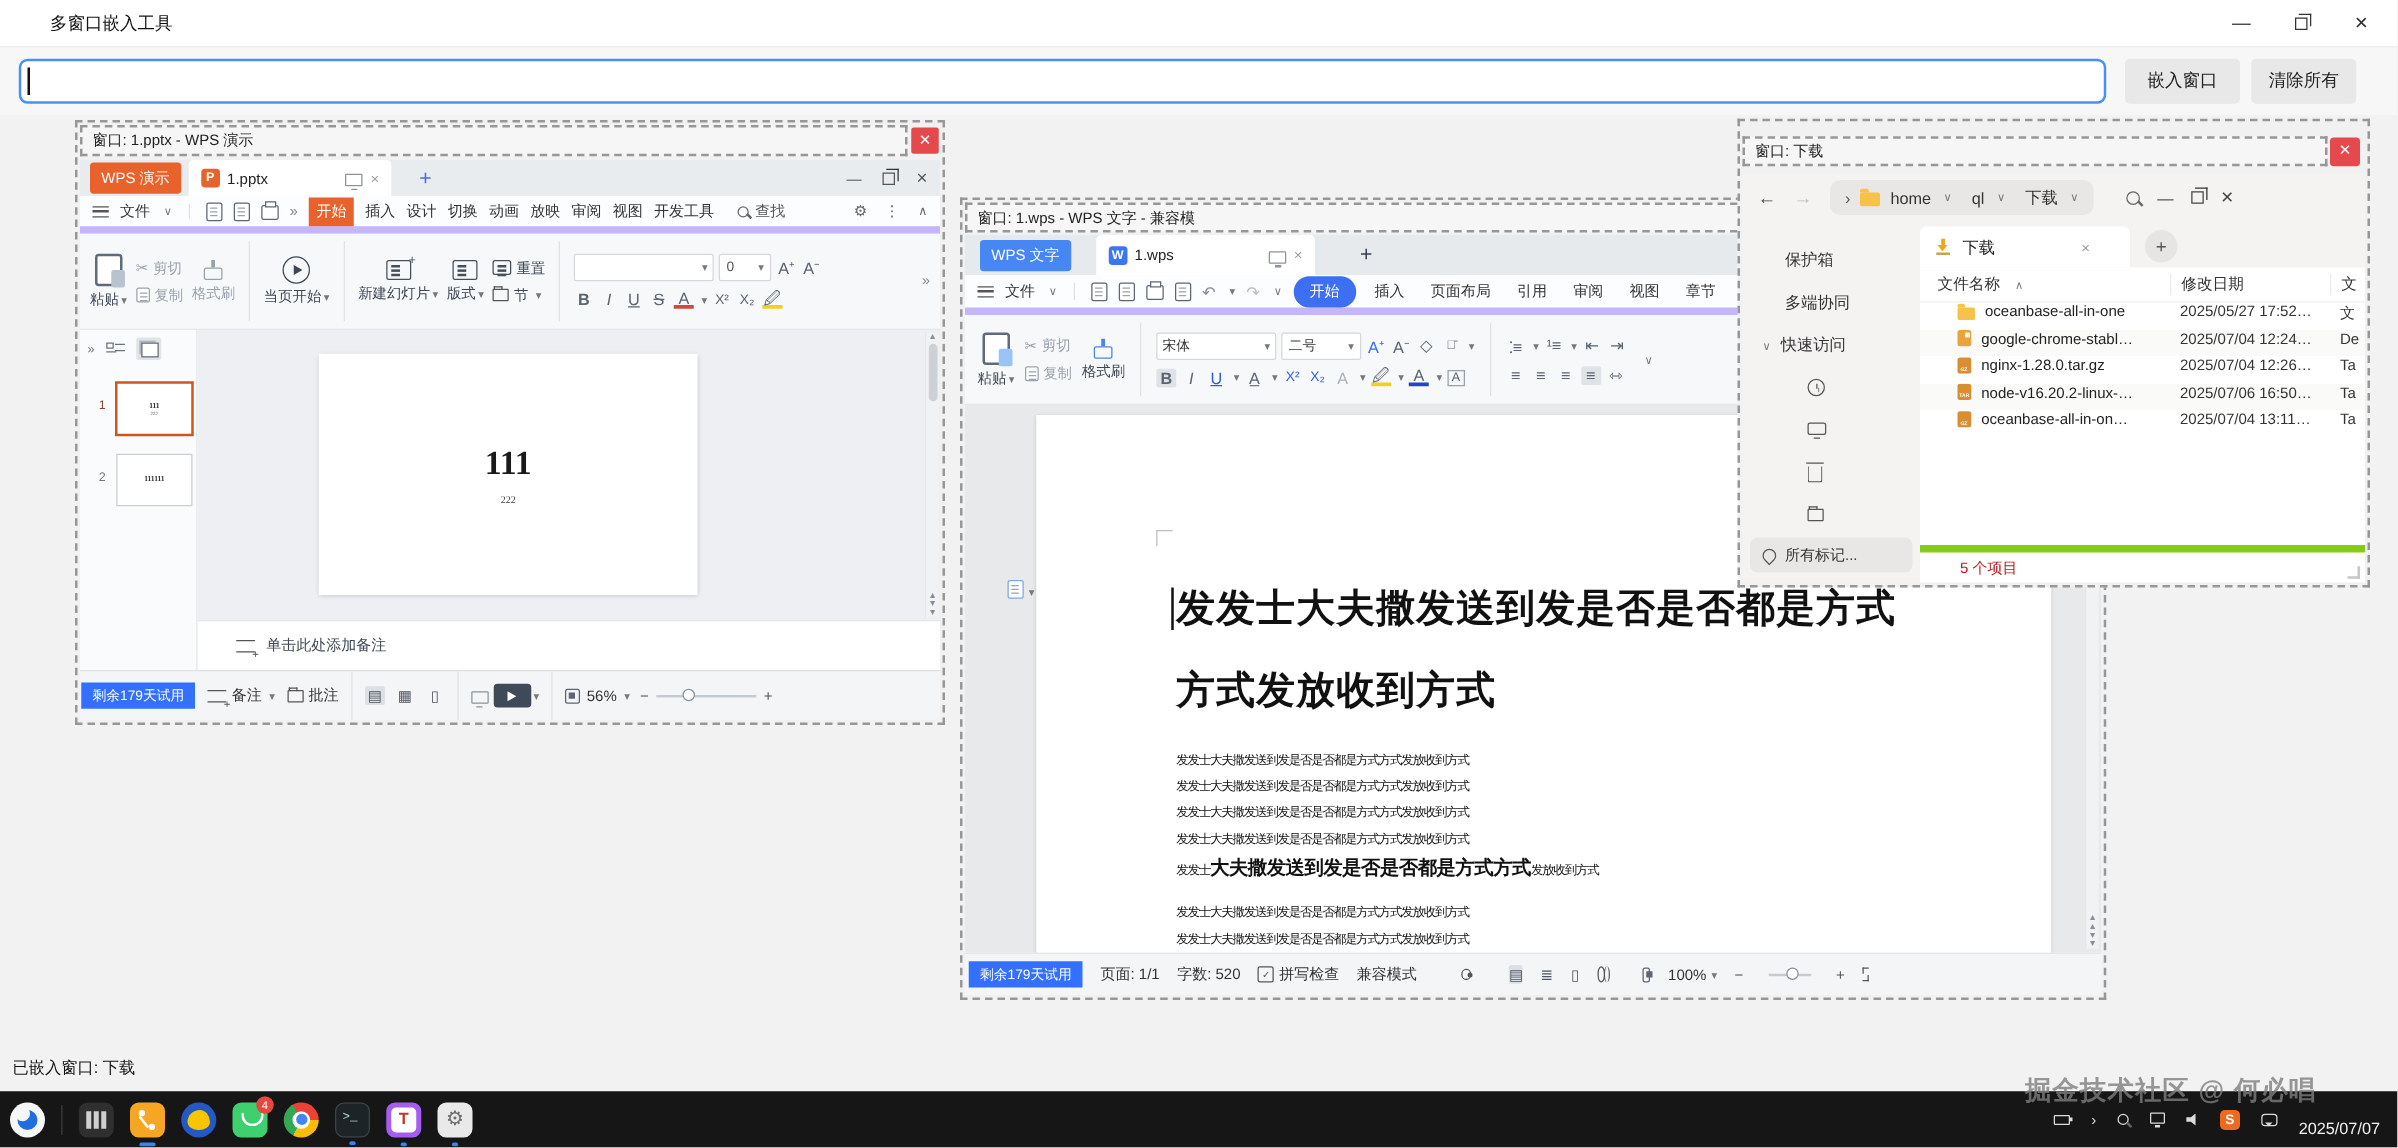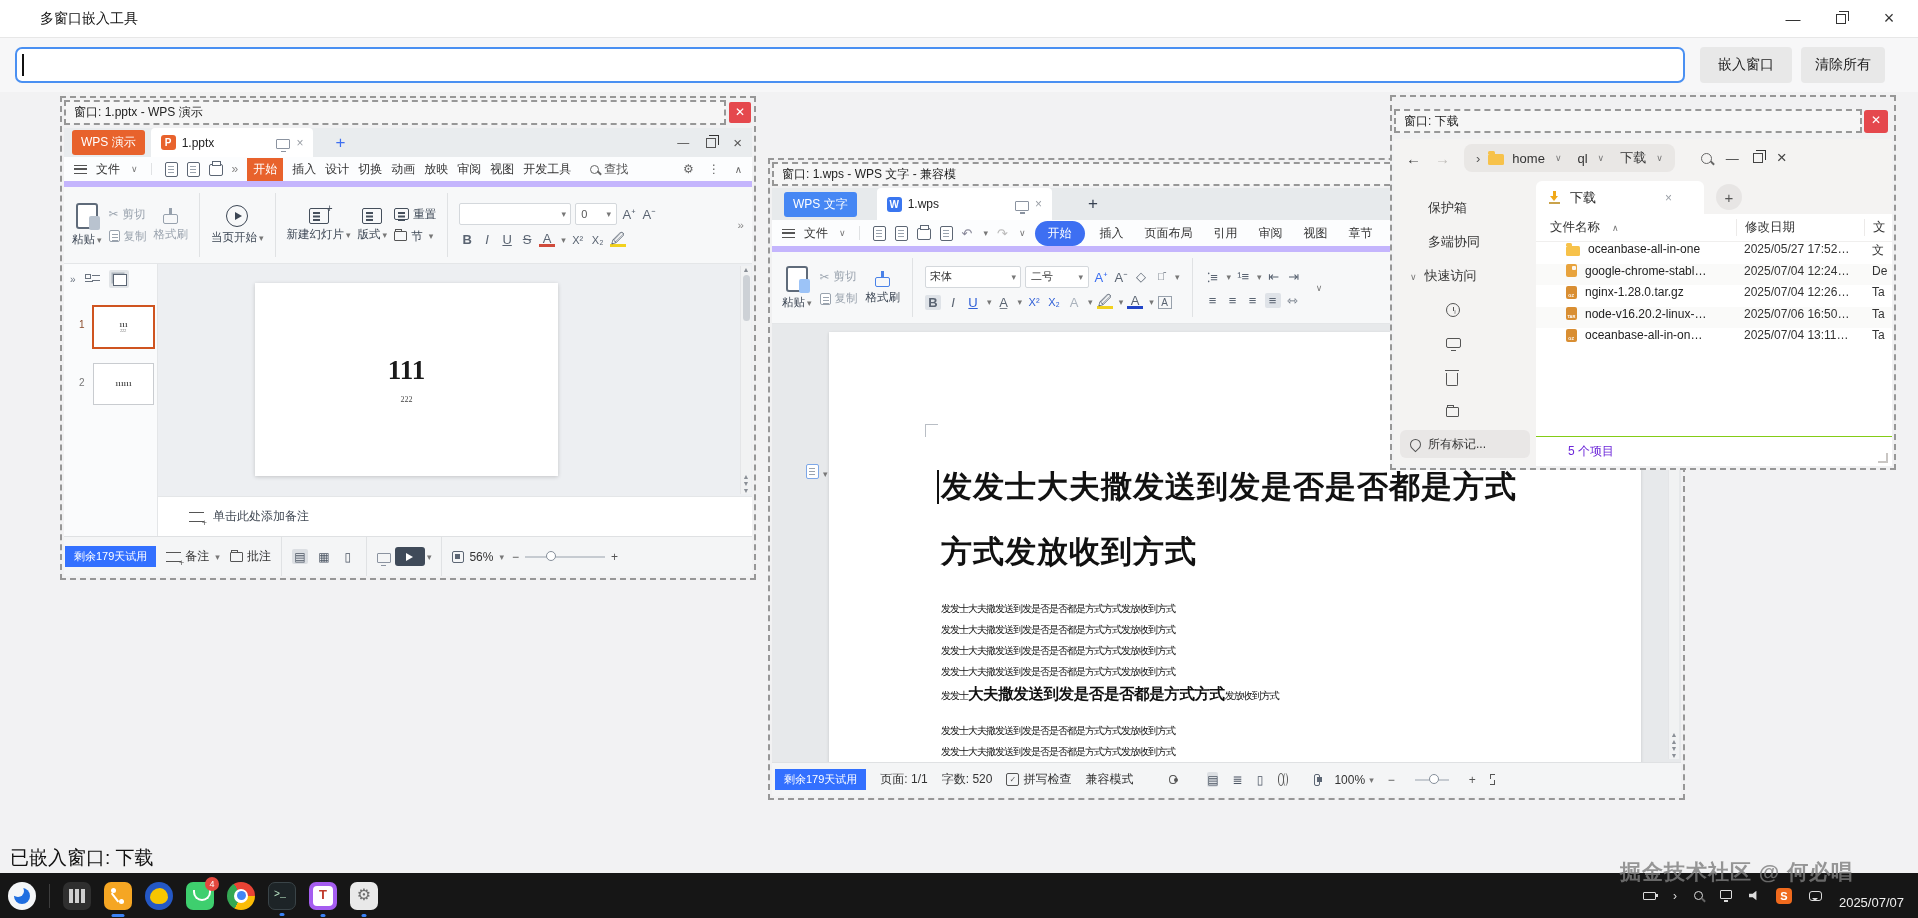--- a/index.html
+++ b/index.html
@@ -11,21 +11,21 @@
 .winctl{margin-left:auto;display:flex;align-items:center;gap:26px;margin-right:18px}
 .wc{width:22px;height:22px;display:flex;align-items:center;justify-content:center;font-size:15px;color:#333;cursor:default}
 .maxbox{width:10px;height:10px;border:1.3px solid #333;position:relative}
 .maxbox::after{content:"";position:absolute;left:2px;top:-4px;width:9px;height:9px;border:1.3px solid #333;border-left:none;border-bottom:none;background:transparent}
 .toprow{position:absolute;left:0;top:38px;width:1918px;height:54px;background:#f7f7f8}
 .embed-input{position:absolute;left:15px;top:9px;width:1670px;height:36px;border:2px solid #4a90f2;border-radius:7px;background:#fff;font-size:14px;padding:0 10px;outline:none}
 .caret{position:absolute;left:22px;top:16px;width:1.5px;height:22px;background:#111}
 .btn{position:absolute;top:9px;height:36px;background:#e8e8e8;border:none;border-radius:4px;font-size:14px;color:#222;font-family:inherit}
 #btn-embed{left:1700px;width:92px}
 #btn-clear{left:1801px;width:84px}
-.embed-status{position:absolute;left:10px;top:845px;font-size:19px;color:#111}
+.embed-status{position:absolute;left:10px;top:845px;font-size:13px;color:#111}
 
 .ewin{position:absolute;border:2px dashed #979797;background:#f1f1f2}
 .etitle{position:absolute;border:2px dashed #979797;background:#f6f6f6;font-size:12px;color:#222;display:flex;align-items:center;padding:0 8px;white-space:nowrap;overflow:hidden}
 .xclose{position:absolute;width:22px;height:21px;background:#e5484d;color:#fff;font-size:12px;line-height:21px;text-align:center;border-radius:2px}
 .sep{width:1px;align-self:stretch;background:#e0e2e4;margin:6px 4px}
 .dd{font-size:9px;color:#777;margin-left:2px}
 
 .hamb{display:inline-block;width:13px;height:9px;border-top:1.5px solid #555;border-bottom:1.5px solid #555;position:relative}
 .hamb::after{content:"";position:absolute;left:0;top:2.6px;width:100%;height:1.5px;background:#555}
 .mag{display:inline-block;width:9px;height:9px;border:1.5px solid #666;border-radius:50%;position:relative}
@@ -177,21 +177,21 @@
 .fm-list{flex:1;background:#fff;display:flex;flex-direction:column;min-height:0;position:relative}
 .fm-head{height:28px;display:flex;align-items:center;font-size:12.5px;color:#333;border-bottom:1px solid #f0efee;flex:none}
 .col-name{width:200px;padding-left:14px;display:flex;align-items:center;gap:12px}
 .col-date{width:128px;border-left:1px solid #eceae9;padding-left:8px}
 .col-type{flex:1;border-left:1px solid #eceae9;padding-left:8px;overflow:hidden;white-space:nowrap}
 .frow{height:21.5px;display:flex;align-items:flex-start;font-size:12px;color:#222;flex:none}
 .frow:nth-child(odd){background:#fafaf9}
 .fname{width:200px;padding-left:30px;display:flex;align-items:center;gap:8px;overflow:hidden;white-space:nowrap}
 .fdate{width:128px;padding-left:8px;white-space:nowrap;color:#333}
 .ftype{flex:1;padding-left:8px;overflow:hidden;white-space:nowrap;color:#333}
-.fm-foot{margin-top:auto;border-top:1px solid #84cc16;height:30px;display:flex;align-items:center;font-size:12px;color:#6d28d9;flex:none;position:relative}
+.fm-foot{margin-top:auto;border-top:6px solid #84cc16;height:30px;display:flex;align-items:center;font-size:12px;color:#b91c1c;flex:none;position:relative}
 .fcount{margin-left:32px}
 .grip{position:absolute;right:4px;bottom:3px;width:10px;height:10px;border-right:2px solid #c9c6c3;border-bottom:2px solid #c9c6c3}
 .ficon{width:14px;height:13px;flex:none;position:relative}
 .ficon.folder{background:#f7c24a;border-radius:1.5px;height:10px;margin-top:3px}
 .ficon.folder::before{content:"";position:absolute;left:0;top:-3px;width:6px;height:3px;background:#f7c24a;border-radius:1.5px 1.5px 0 0}
 .ficon.pkg{width:11px;height:13px;background:#e8a33d;border-radius:2px}
 .ficon.pkg::before{content:"";position:absolute;right:1.5px;top:1.5px;width:4px;height:4px;background:#fff;opacity:.9;border-radius:1px}
 .ficon.arch{width:11px;height:13px;background:#d98e32;border-radius:2px;display:flex;align-items:flex-end;justify-content:center}
 .arch-label{font-size:4.5px;color:#fff;font-weight:bold;line-height:7px;transform:scale(.9)}
 

